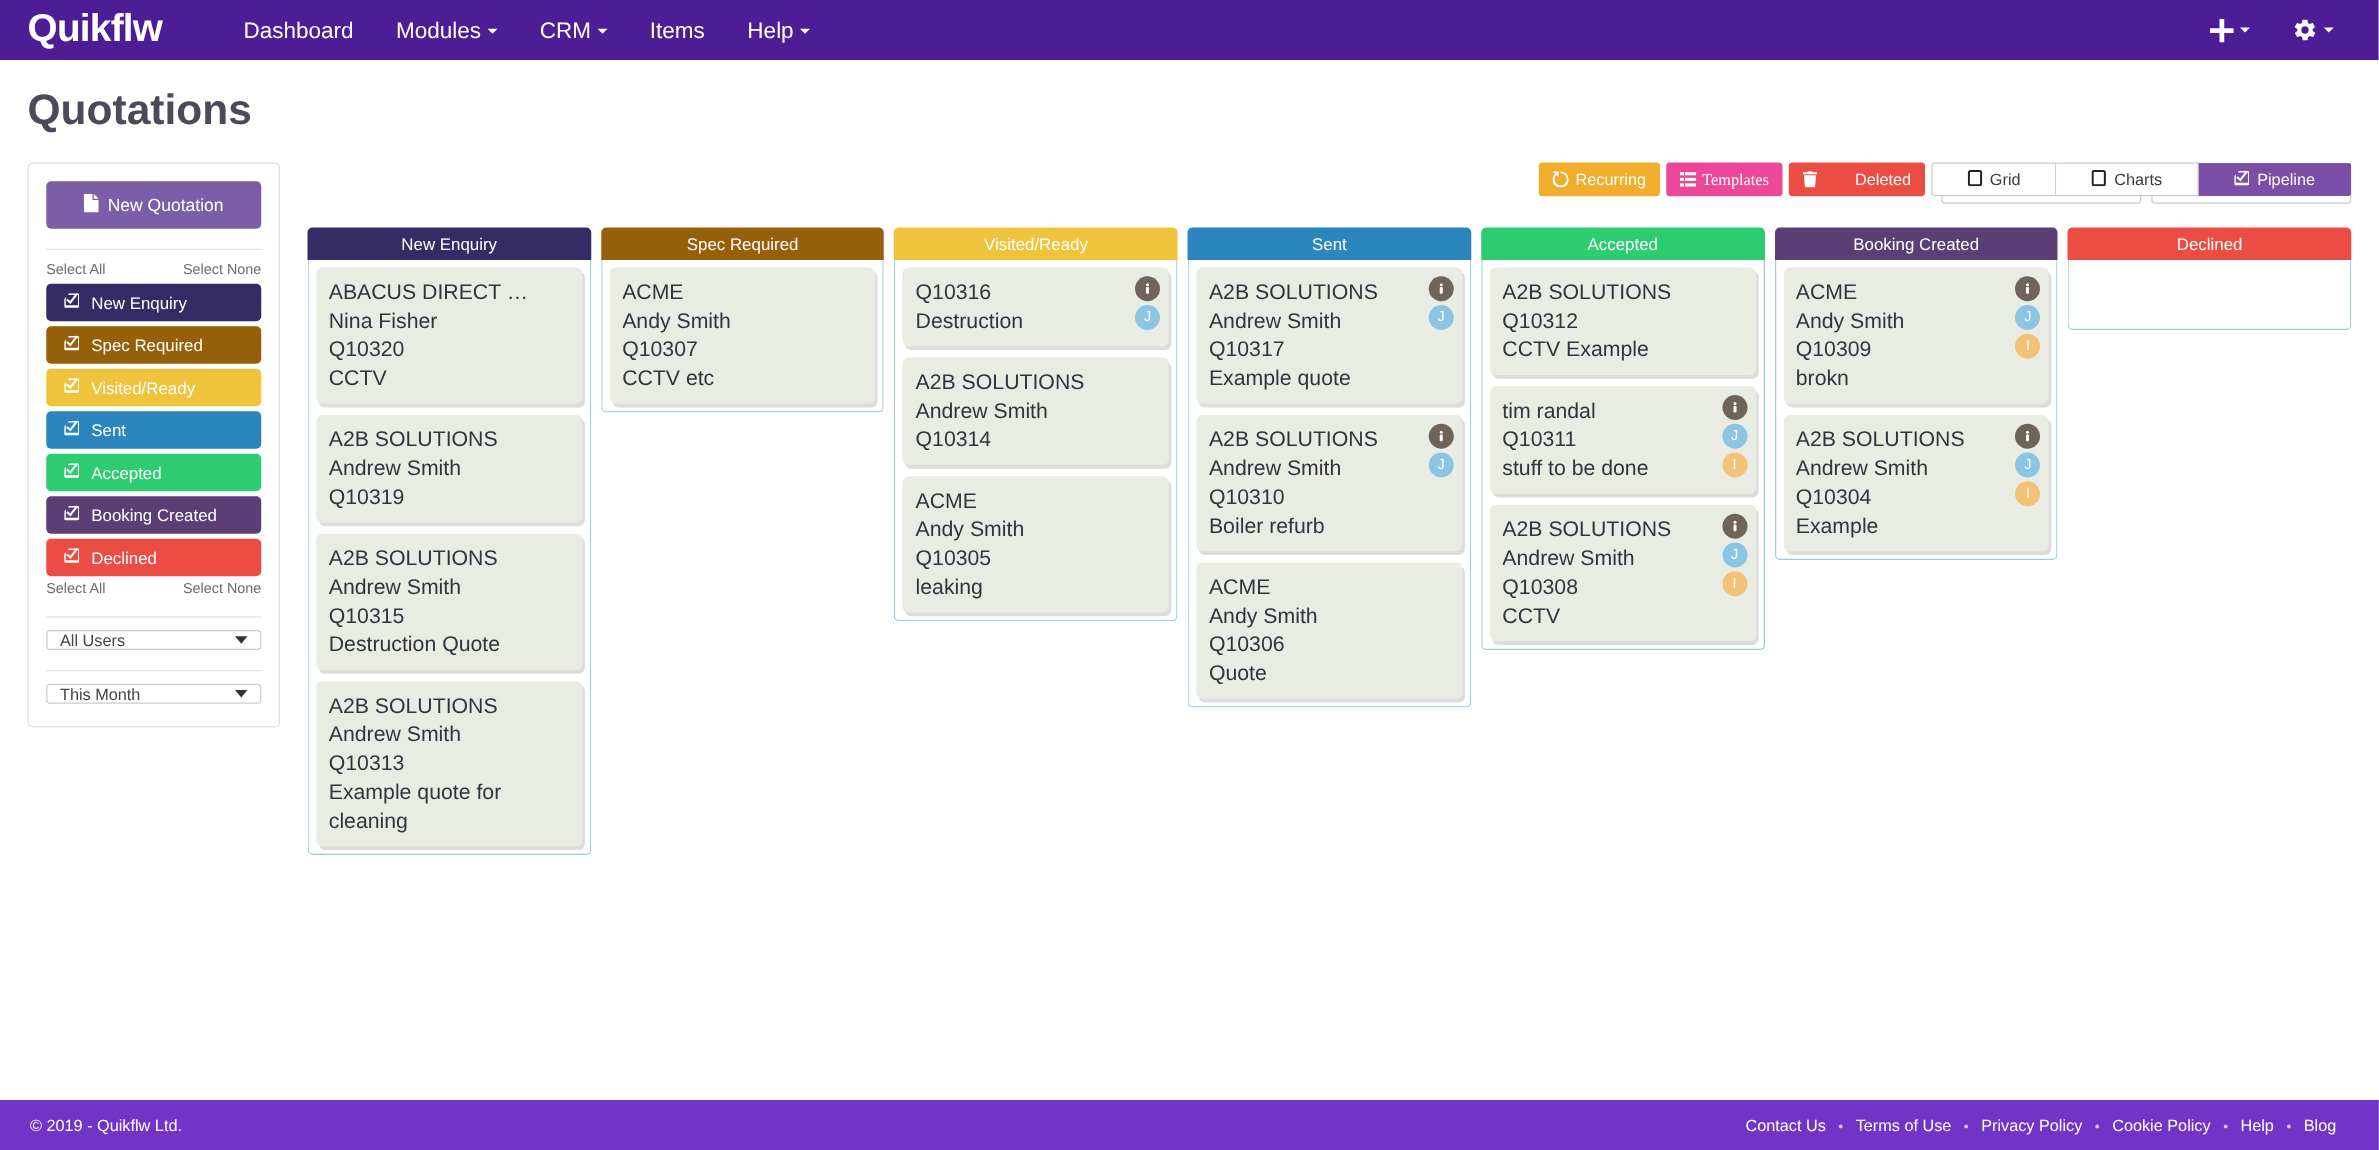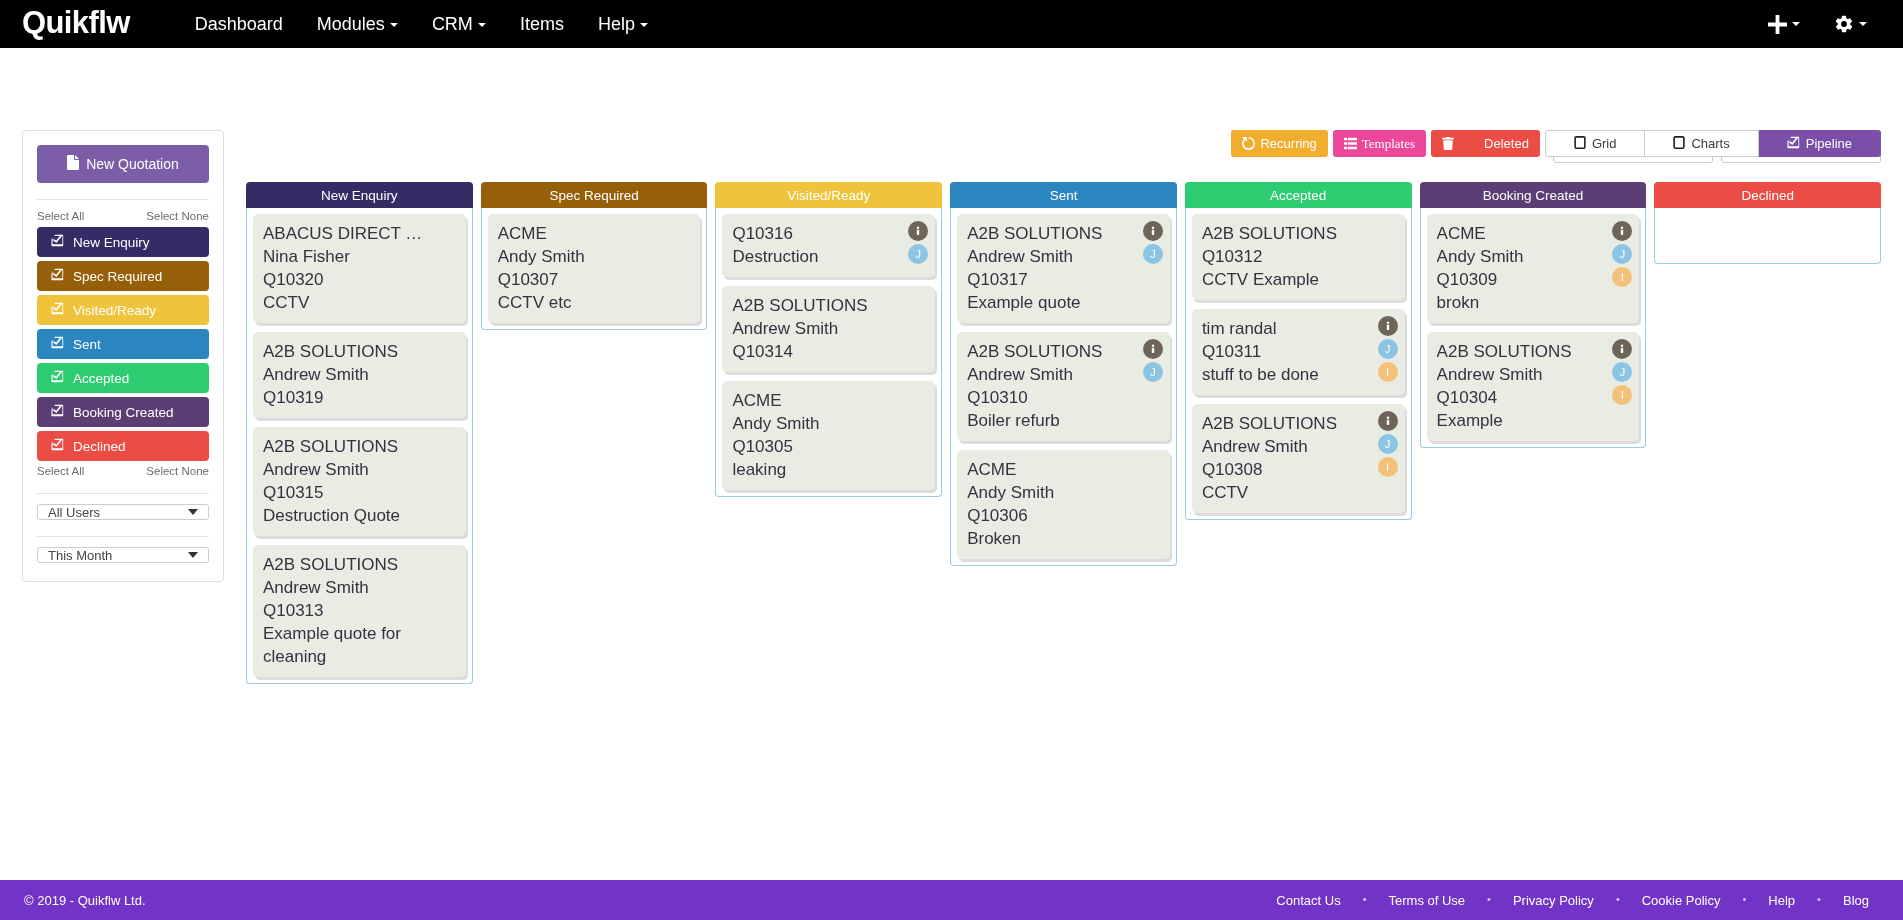--- a/index.html
+++ b/index.html
@@ -8,21 +8,21 @@
     width: 1903px; height: 920px;
     overflow: hidden;
     background: #ffffff;
     font-family: "Liberation Sans", sans-serif;
     -webkit-font-smoothing: antialiased;
   }
 
   
   .navbar {
     height: 48px;
-    background: #000000;
+    background: #4c1d95;
     display: flex;
     align-items: center;
     padding: 0 22px;
     position: relative;
   }
   .brand {
     color: #fff;
     font-size: 31px;
     font-weight: bold;
     letter-spacing: -0.6px;
@@ -299,21 +299,21 @@
     position: absolute;
     bottom: 0; left: 0; right: 0;
     height: 40px;
     background: #7234c6;
     color: #fff;
     display: flex;
     align-items: center;
     padding: 0 24px;
     font-size: 13px;
   }
-  .footer .links { margin-left: auto; display: flex; align-items: flex-start; gap: 12px; }
+  .footer .links { margin-left: auto; display: flex; align-items: flex-end; }
   .footer .links a {
     color: #fff; text-decoration: none; padding: 0 10px; font-size: 13px;
   }
   .footer .sep { color: #d9c9f0; font-size: 11px; }
 </style>
 </head>
 <body>
 
 <div class="navbar">
   <div class="brand">Quikflw</div>
@@ -338,20 +338,21 @@
         <svg width="20" height="20" viewBox="0 0 24 24">
             <path fill="#fff" d="M19.4 13a7.8 7.8 0 000-2l2.1-1.6a.5.5 0 00.1-.6l-2-3.4a.5.5 0 00-.6-.2l-2.5 1a7.3 7.3 0 00-1.7-1l-.4-2.6a.5.5 0 00-.5-.4h-4a.5.5 0 00-.5.4l-.4 2.6a7.3 7.3 0 00-1.7 1l-2.5-1a.5.5 0 00-.6.2l-2 3.4a.5.5 0 00.1.6L4.6 11a7.8 7.8 0 000 2l-2.1 1.6a.5.5 0 00-.1.6l2 3.4c.1.2.4.3.6.2l2.5-1a7.3 7.3 0 001.7 1l.4 2.6c0 .2.2.4.5.4h4c.3 0 .5-.2.5-.4l.4-2.6a7.3 7.3 0 001.7-1l2.5 1c.2.1.5 0 .6-.2l2-3.4a.5.5 0 00-.1-.6zM12 15.5A3.5 3.5 0 1115.5 12 3.5 3.5 0 0112 15.5z"></path>
           </svg>
       </span>
         <i class="caret"></i>
     </div>
   </div>
 </div>
 
 <div class="page-head">
+  <h1 class="page-title">Quotations</h1>
   <div class="view-btns" id="view-btns">
       <button class="vbtn recurring" style="background: rgb(240, 173, 46);">
         <span>
           <svg width="13" height="13" viewBox="0 0 16 16">
             <path fill="#fff" d="M13.6 2.4A8 8 0 008 0v2a6 6 0 11-4.2 1.8L6 6V0H0l2.4 2.4A8 8 0 1013.6 2.4z"></path>
           </svg>
         </span>
         <span>Recurring</span>
       </button>
       <button class="vbtn templates" style="background: #ec4899; font-family: Liberation Serif, serif;">
@@ -620,21 +621,21 @@
                     <rect x="6.4" y="6.2" width="3.2" height="7" rx="1" fill="#fff"></rect>
                   </svg>
                 </div>
                 <div class="badge j">J</div>
               </div>
             </div>
             <div class="card">
               <div class="line">ACME</div>
               <div class="line">Andy Smith</div>
               <div class="line">Q10306</div>
-              <div class="line">Broken</div>
+              <div class="line">Quote</div>
             </div>
           </div>
         </div>
         <div class="col">
           <div class="col-head" style="background: rgb(46, 204, 113);">
             <span>Accepted</span>
           </div>
           <div class="col-body">
             <div class="card">
               <div class="line">A2B SOLUTIONS</div>

